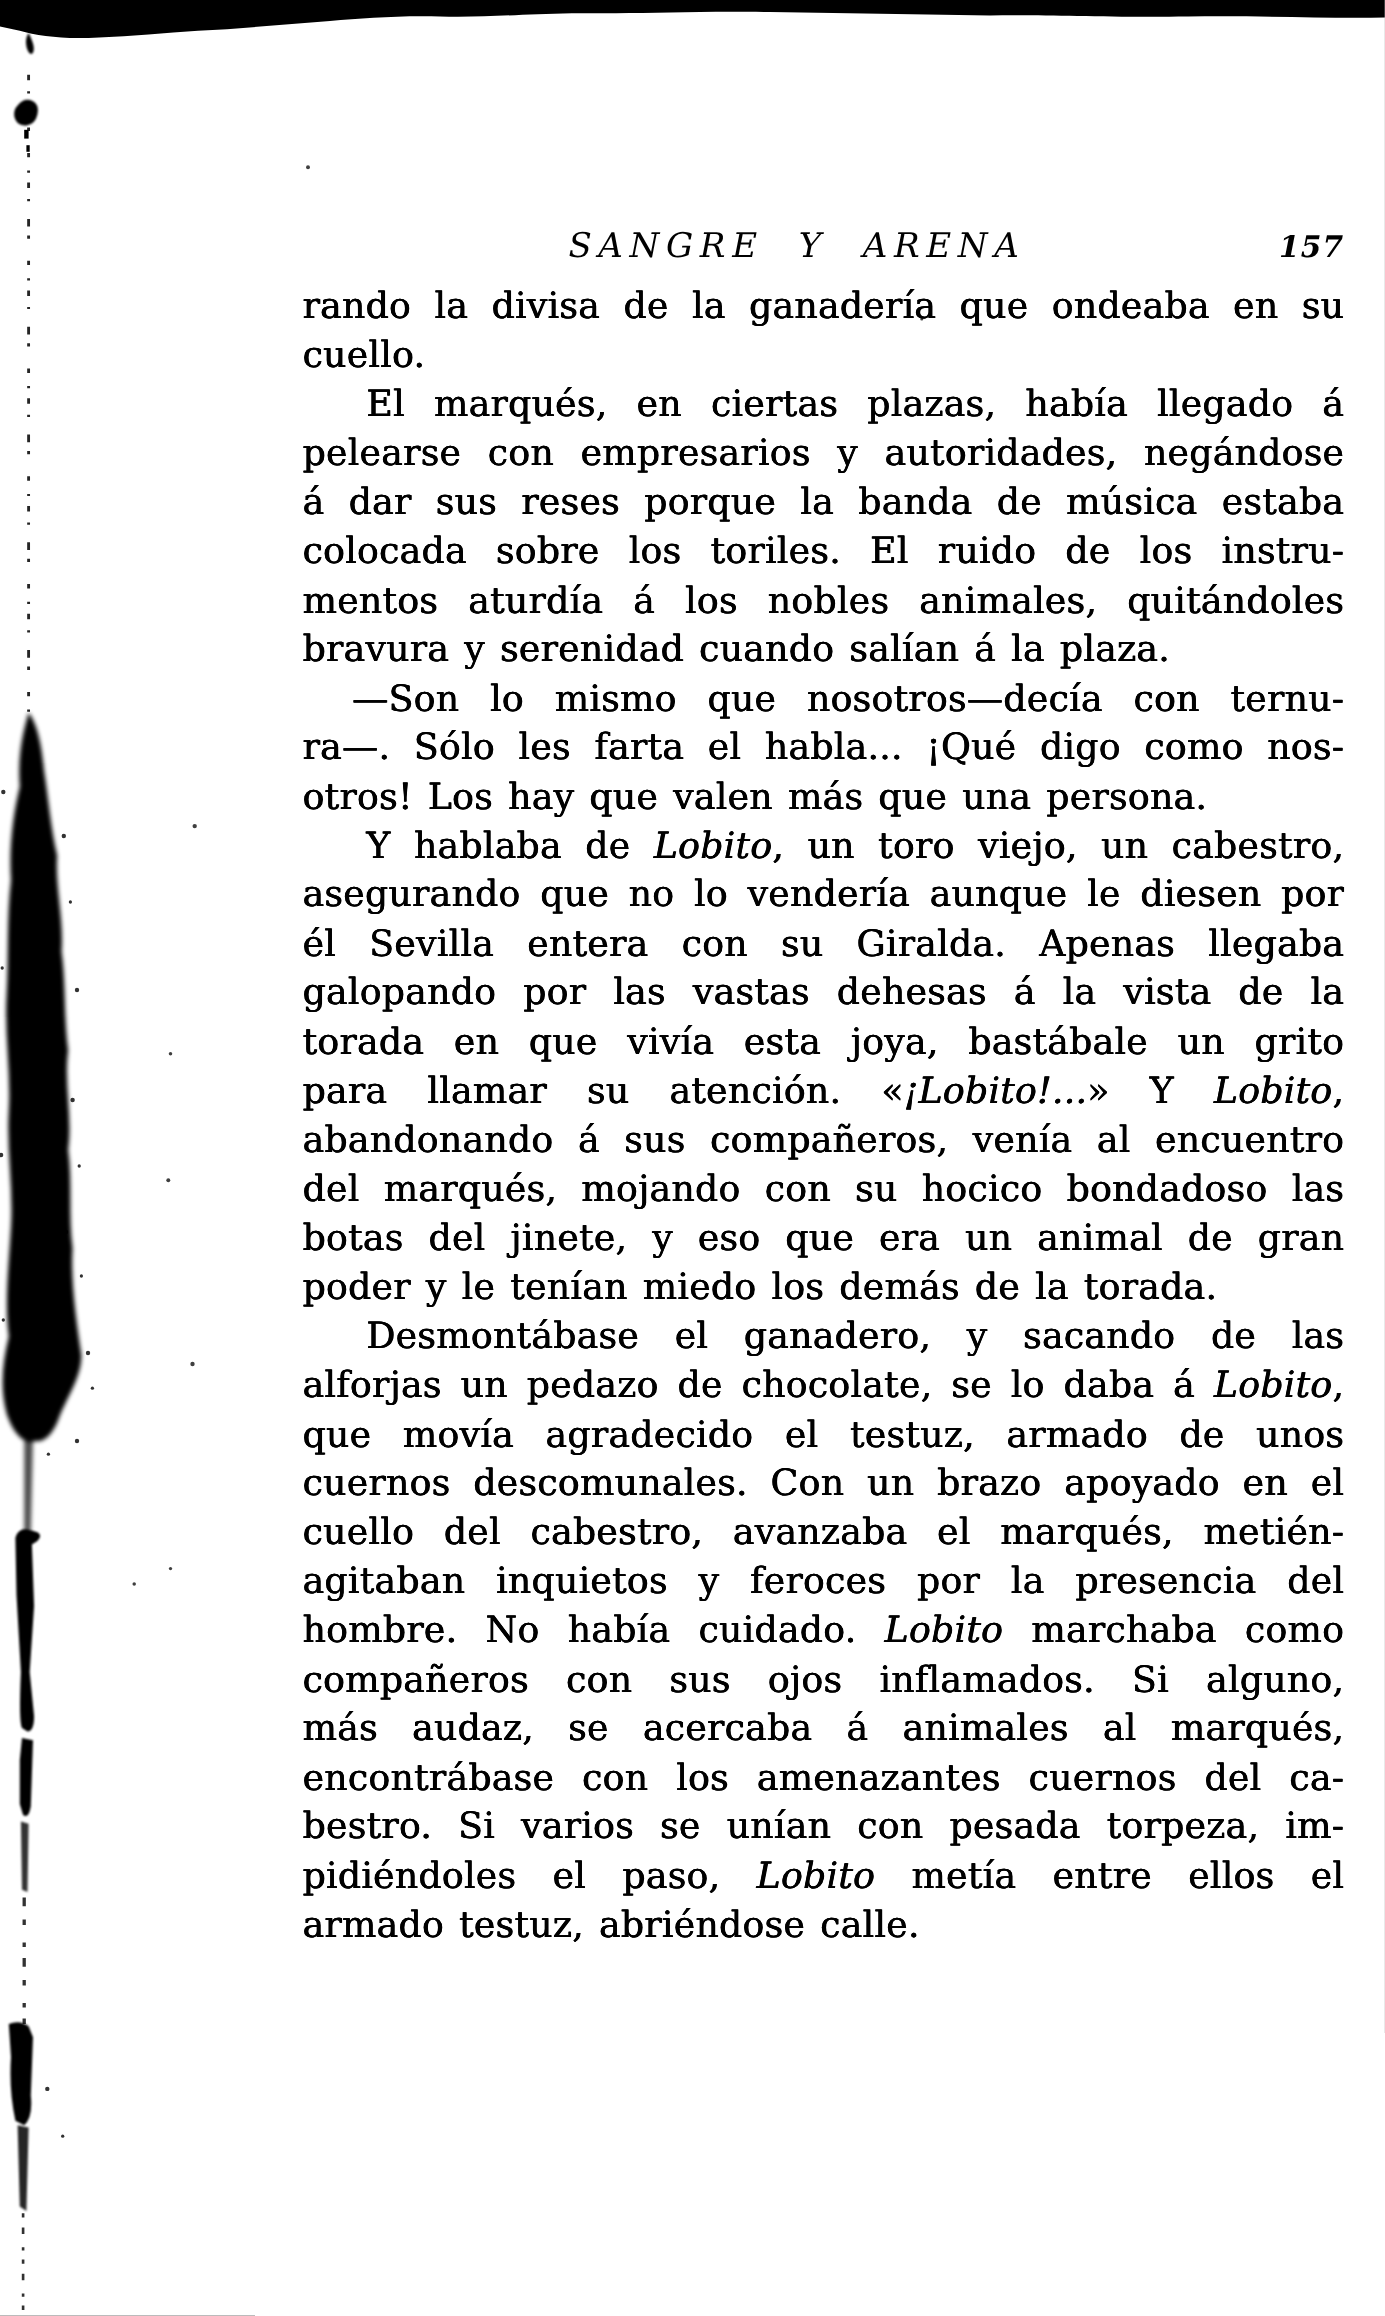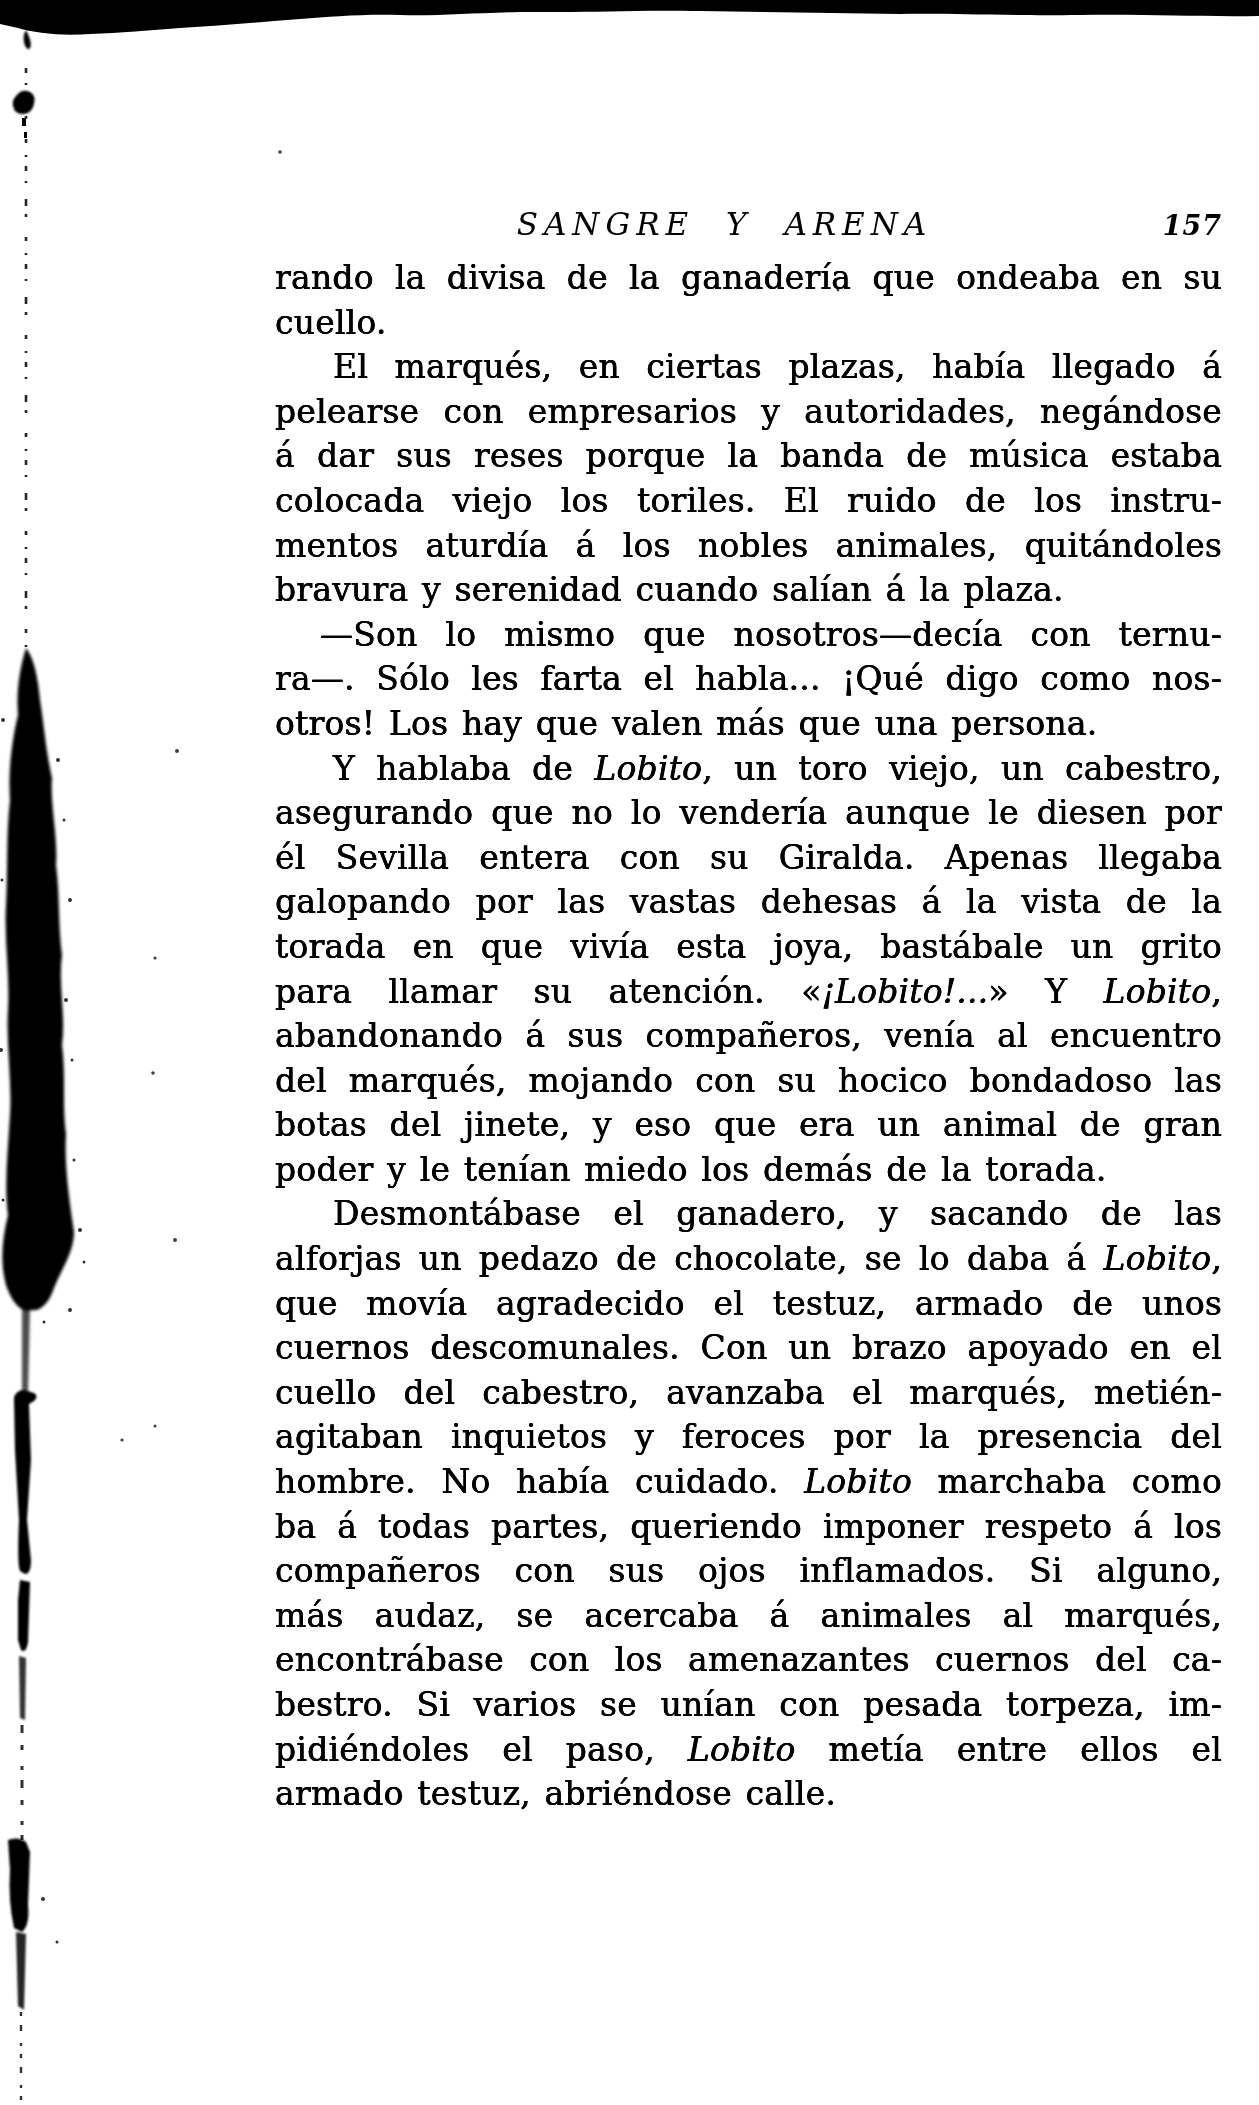--- a/index.html
+++ b/index.html
@@ -138,21 +138,21 @@
     <div class="running-title">SANGRE Y ARENA</div>
     <div class="page-number">157</div>
   </div>
 
   <div class="body-text">
       <div class="line"><span>rando la divisa de la ganadería que ondeaba en su</span></div>
       <div class="line para-end"><span>cuello.</span></div>
       <div class="line indent-para"><span>El marqués, en ciertas plazas, había llegado á</span></div>
       <div class="line"><span>pelearse con empresarios y autoridades, negándose</span></div>
       <div class="line"><span>á dar sus reses porque la banda de música estaba</span></div>
-      <div class="line"><span>colocada viejo los toriles. El ruido de los instru-</span></div>
+      <div class="line"><span>colocada sobre los toriles. El ruido de los instru-</span></div>
       <div class="line"><span>mentos aturdía á los nobles animales, quitándoles</span></div>
       <div class="line para-end"><span>bravura y serenidad cuando salían á la plaza.</span></div>
       <div class="line indent-dash"><span>—Son lo mismo que nosotros—decía con ternu-</span></div>
       <div class="line"><span>ra—. Sólo les farta el habla... ¡Qué digo como nos-</span></div>
       <div class="line para-end"><span>otros! Los hay que valen más que una persona.</span></div>
       <div class="line indent-para"><span>Y hablaba de </span><span class="it">Lobito</span><span>, un toro viejo, un cabestro,</span></div>
       <div class="line"><span>asegurando que no lo vendería aunque le diesen por</span></div>
       <div class="line"><span>él Sevilla entera con su Giralda. Apenas llegaba</span></div>
       <div class="line"><span>galopando por las vastas dehesas á la vista de la</span></div>
       <div class="line"><span>torada en que vivía esta joya, bastábale un grito</span></div>
@@ -161,21 +161,20 @@
       <div class="line"><span>del marqués, mojando con su hocico bondadoso las</span></div>
       <div class="line"><span>botas del jinete, y eso que era un animal de gran</span></div>
       <div class="line para-end"><span>poder y le tenían miedo los demás de la torada.</span></div>
       <div class="line indent-para"><span>Desmontábase el ganadero, y sacando de las</span></div>
       <div class="line"><span>alforjas un pedazo de chocolate, se lo daba á </span><span class="it">Lobito</span><span>,</span></div>
       <div class="line"><span>que movía agradecido el testuz, armado de unos</span></div>
       <div class="line"><span>cuernos descomunales. Con un brazo apoyado en el</span></div>
       <div class="line"><span>cuello del cabestro, avanzaba el marqués, metién-</span></div>
       <div class="line"><span>agitaban inquietos y feroces por la presencia del</span></div>
       <div class="line"><span>hombre. No había cuidado. </span><span class="it">Lobito</span><span> marchaba como</span></div>
-      <div class="line"><span>ba á todas partes, queriendo imponer respeto á los</span></div>
       <div class="line"><span>compañeros con sus ojos inflamados. Si alguno,</span></div>
       <div class="line"><span>más audaz, se acercaba á animales al marqués,</span></div>
       <div class="line"><span>encontrábase con los amenazantes cuernos del ca-</span></div>
       <div class="line"><span>bestro. Si varios se unían con pesada torpeza, im-</span></div>
       <div class="line"><span>pidiéndoles el paso, </span><span class="it">Lobito</span><span> metía entre ellos el</span></div>
       <div class="line para-end"><span>armado testuz, abriéndose calle.</span></div>
     </div>
 
 </div>
 

